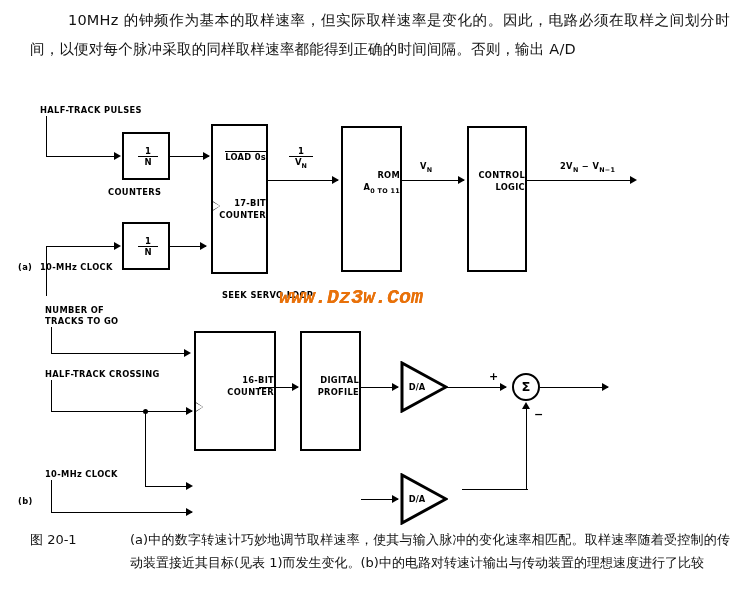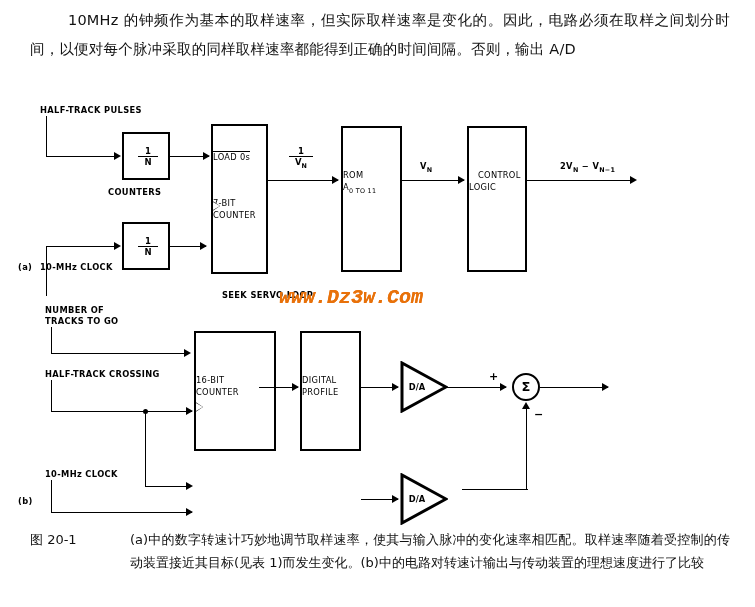--- a/index.html
+++ b/index.html
@@ -41,23 +41,23 @@
   }
   #figure .box{
     position:absolute;
     border:2px solid #000;
     background:#fff;
     box-sizing:border-box;
   }
   #figure .boxlabel{
     position:absolute;
     left:0;right:0;
-    text-align:left;
-    font-family:"DejaVu Sans", sans-serif;
-    font-weight:normal;
+    text-align:right;
+    font-family:"DejaVu Sans", sans-serif;
+    font-weight:bold;
     font-size:8.3px;
     letter-spacing:0.3px;
     line-height:11px;
     color:#000;
   }
   
   #figure .h{position:absolute;height:0;border-top:1.6px solid #000;}
   #figure .v{position:absolute;width:0;border-left:1.6px solid #000;}
   #figure .arrowR{
     position:absolute;width:0;height:0;
@@ -192,21 +192,21 @@
       <span class="num">1</span>
       <span class="den">N</span>
     </div>
   </div>
 
   <div class="h" style="left:170px;top:162px;width:36px;"></div>
   <div class="arrowR" style="left:200px;top:158px;"></div>
 
   <div class="box" style="left:211px;top:40px;width:57px;height:150px;">
     <div class="boxlabel" style="top:25px;"><span class="overbar">LOAD 0s</span></div>
-    <div class="boxlabel" style="top:72px;">7-BIT</div>
+    <div class="boxlabel" style="top:72px;">17-BIT</div>
     <div class="boxlabel" style="top:84px;">COUNTER</div>
   </div>
 
   <div class="clk" style="left:211px;top:116px;"></div>
   <div class="clkin" style="left:213px;top:117.5px;"></div>
 
   <div class="frac" style="left:289px;top:62px;width:24px;">
     <span class="num">1</span>
     <span class="den"><span>V</span><sub>N</sub></span>
   </div>

